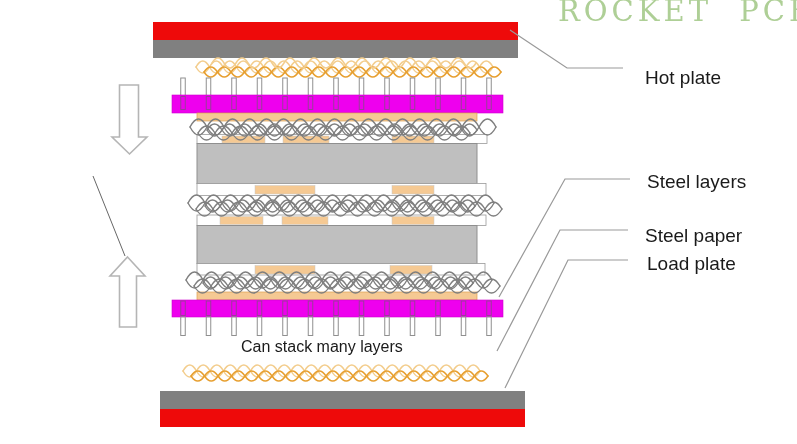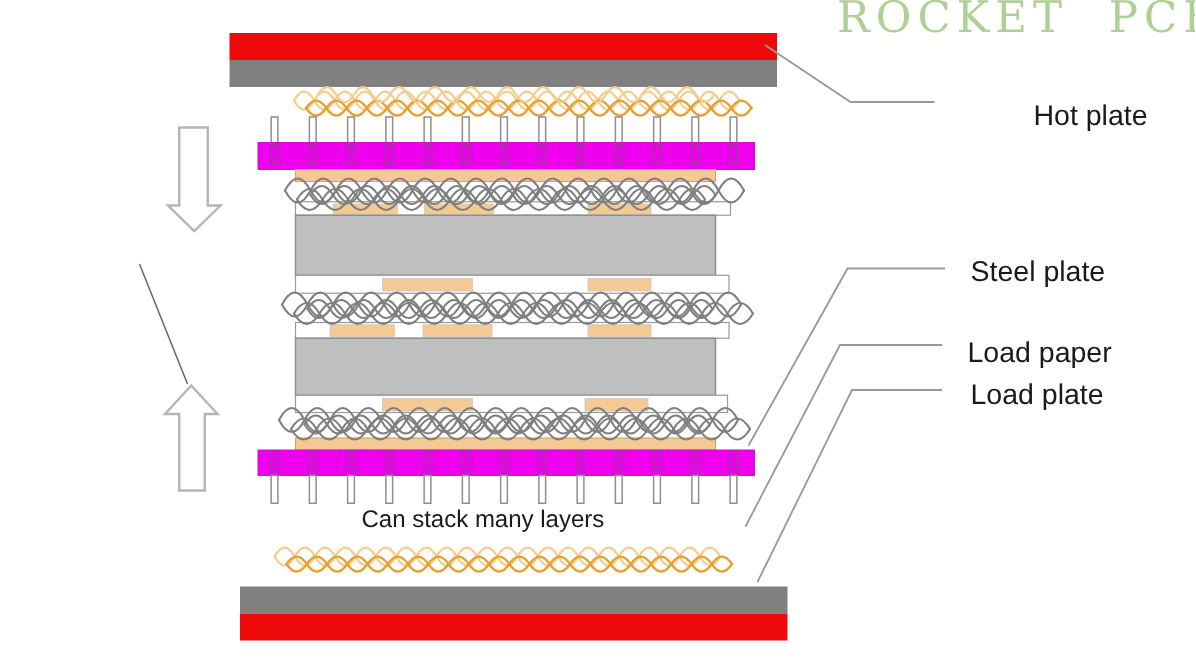--- a/index.html
+++ b/index.html
@@ -200,18 +200,18 @@
     <path class="arrow" d="M127.5,257 L145,276 L136.5,276 L136.5,327 L119.5,327 L119.5,276 L110,276 Z"></path>
 
     <polyline class="leader" points="510,30 567,68 623,68"></polyline>
     <polyline class="leader" points="630,179 565,179 499,297"></polyline>
     <polyline class="leader" points="628,230 560,230 497,351"></polyline>
     <polyline class="leader" points="628,260 568,260 505,388"></polyline>
     <line class="pline" x1="93" y1="176" x2="125" y2="256"></line>
   </svg>
 
   <div class="watermark">ROCKET PCB</div>
-  <div class="lbl" style="left:645px;top:68px;margin-left:44px;">Hot plate</div>
-  <div class="lbl" style="left:647px;top:172px;">Steel plate</div>
-  <div class="lbl" style="left:645px;top:226px;">Load paper</div>
+  <div class="lbl" style="left:645px;top:68px;">Hot plate</div>
+  <div class="lbl" style="left:647px;top:172px;">Steel layers</div>
+  <div class="lbl" style="left:645px;top:226px;">Steel paper</div>
   <div class="lbl" style="left:647px;top:254px;text-align:right;">Load plate</div>
   <div class="caption" style="left:241px;top:338px;text-align:center;">Can stack many layers</div>
 </div>
 
 </body></html>

